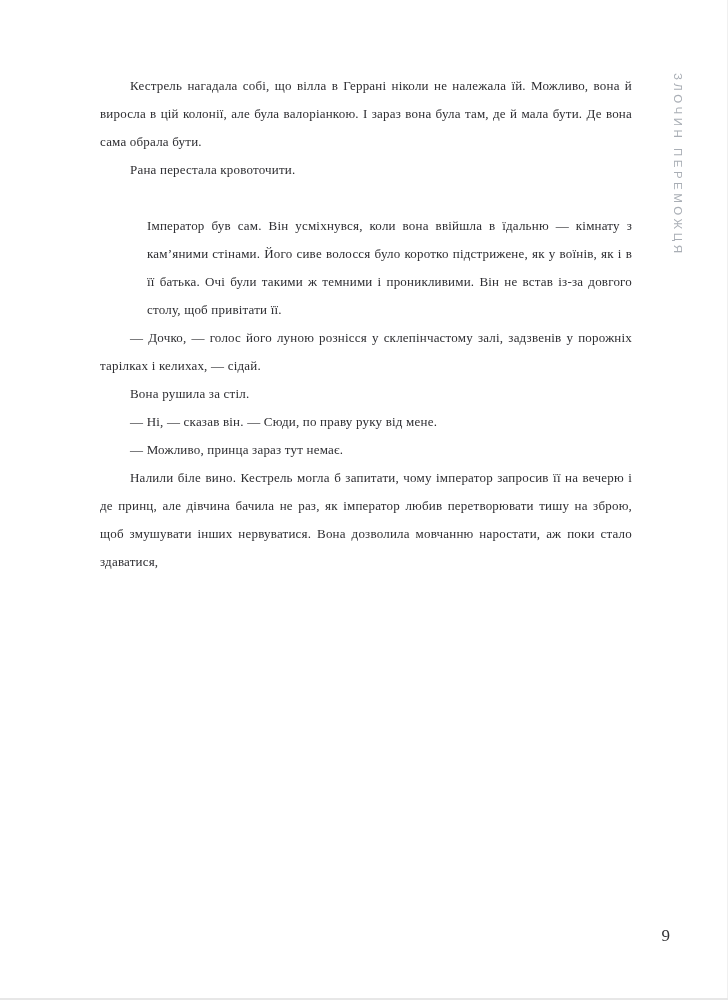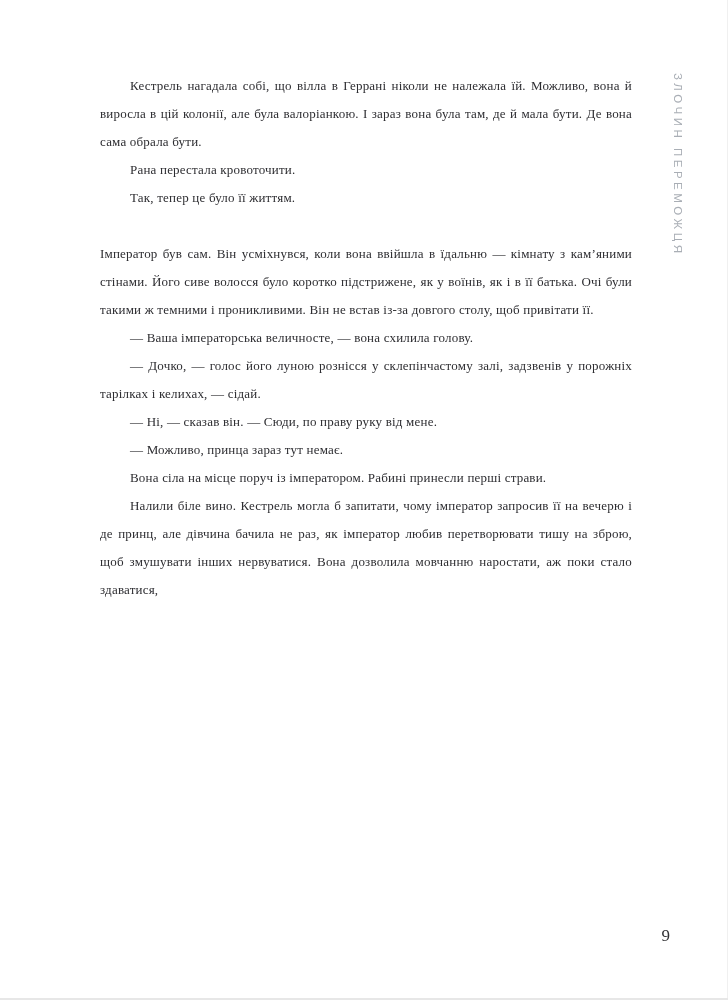--- a/index.html
+++ b/index.html
@@ -30,20 +30,21 @@
   }
   .text-block p {
     margin: 0;
     padding: 0;
   }
   .text-block p.indent {
     text-indent: 30px;
   }
   .text-block p.section-gap {
     margin-top: 28px;
+    margin-left: 47px;
   }
   .running-head {
     position: absolute;
     top: 73px;
     right: 44px;
     writing-mode: vertical-rl;
     text-orientation: mixed;
     font-family: "Liberation Sans", "DejaVu Sans", sans-serif;
     font-size: 11.5px;
     letter-spacing: 3.5px;
@@ -63,25 +64,23 @@
 </head>
 <body>
 
 <div class="book-page">
 
   <div class="running-head">ЗЛОЧИН ПЕРЕМОЖЦЯ</div>
 
   <div class="text-block">
     <p class="indent">Кестрель нагадала собі, що вілла в Геррані ніколи не належала їй. Можливо, вона й виросла в цій колонії, але була валоріанкою. І зараз вона була там, де й мала бути. Де вона сама обрала бути.</p>
     <p class="indent">Рана перестала кровоточити.</p>
-    <p class="indent">Так, тепер це було її життям.</p>
     <p class="section-gap">Імператор був сам. Він усміхнувся, коли вона ввійшла в їдальню — кімнату з кам’яними стінами. Його сиве волосся було коротко підстрижене, як у воїнів, як і в її батька. Очі були такими ж темними і проникливими. Він не встав із-за довгого столу, щоб привітати її.</p>
-    <p class="indent">— Ваша імператорська величносте, — вона схилила голову.</p>
     <p class="indent">— Дочко, — голос його луною рознісся у склепінчастому залі, задзвенів у порожніх тарілках і келихах, — сідай.</p>
+    <p class="indent">Вона рушила за стіл.</p>
     <p class="indent">— Ні, — сказав він. — Сюди, по праву руку від мене.</p>
     <p class="indent">— Можливо, принца зараз тут немає.</p>
-    <p class="indent">Вона сіла на місце поруч із імператором. Рабині принесли перші страви.</p>
     <p class="indent">Налили біле вино. Кестрель могла б запитати, чому імператор запросив її на вечерю і де принц, але дівчина бачила не раз, як імператор любив перетворювати тишу на зброю, щоб змушувати інших нервуватися. Вона дозволила мовчанню наростати, аж поки стало здаватися,</p>
   </div>
 
   <div class="page-number">9</div>
 
 </div>
 
 </body></html>

